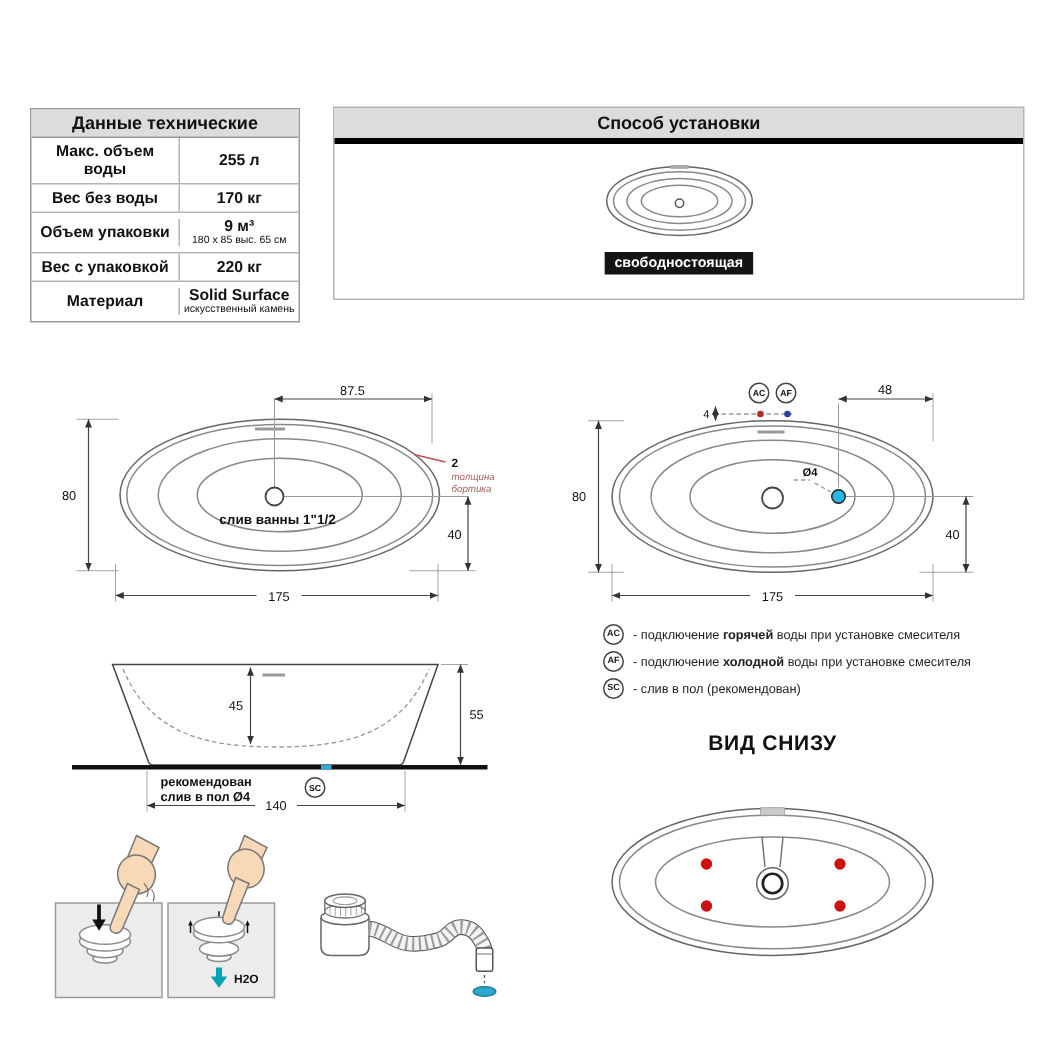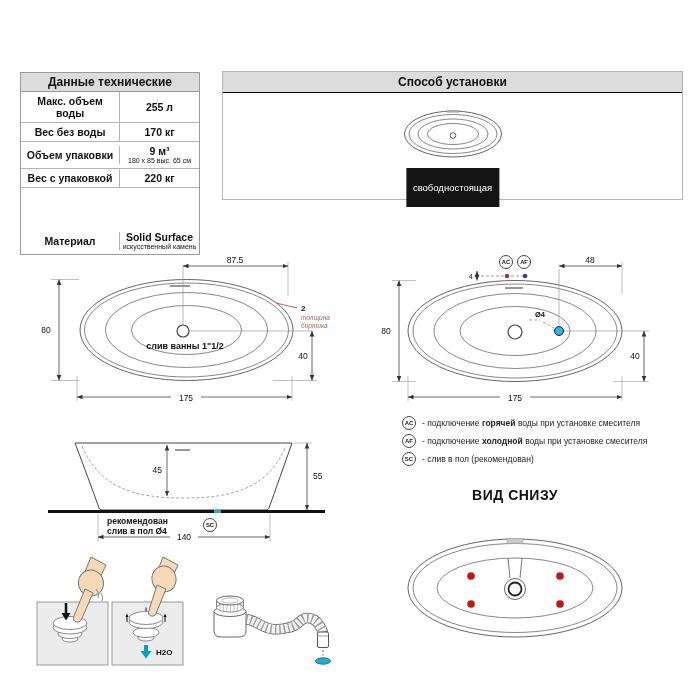--- a/index.html
+++ b/index.html
@@ -12,34 +12,34 @@
           display:flex;justify-content:space-between;align-items:center;
           padding:0 26px;box-sizing:border-box;}
   .header .t{font-size:26px;font-weight:bold;letter-spacing:1px;color:#161616;}
 
   
   .ttable{left:20px;top:72px;width:180px;border:1px solid #9a9a9a;box-sizing:border-box;
           font-size:10.5px;}
   .ttable .hd{background:#dcdcdc;font-weight:bold;font-size:12px;text-align:center;
               padding:2px 12px;border-bottom:1px solid #9a9a9a;}
   .trow{display:flex;border-bottom:1px solid #b5b5b5;align-items:center;}
-  .trow:last-child{border-bottom:none;margin-top:40px;}
+  .trow:last-child{border-bottom:none;}
   .tl{width:99px;border-right:1px solid #b5b5b5;display:flex;align-items:center;
       justify-content:center;text-align:center;font-weight:bold;padding:3px 1px;box-sizing:border-box;}
   .tv{width:79px;display:flex;flex-direction:column;align-items:center;justify-content:center;
       text-align:center;font-weight:bold;padding:3px 1px;box-sizing:border-box;}
   .sub{font-size:7px;font-weight:normal;line-height:8px;}
 
   
   .ibox{left:222px;top:71px;width:461px;height:129px;border:1px solid #b5b5b5;
         box-sizing:border-box;background:#fff;}
-  .ibox .hd{height:20px;line-height:20px;background:#dcdcdc;border-bottom:1px solid #000000;
+  .ibox .hd{height:20px;line-height:20px;background:#dcdcdc;border-bottom:4px solid #000000;
             text-align:center;font-weight:bold;font-size:12px;}
   .fs-label{position:absolute;left:50%;transform:translateX(-50%);top:96px;background:#141414;
-            color:#fff;font-size:9.5px;font-weight:normal;padding:14px 7px;white-space:nowrap;}
+            color:#fff;font-size:9.5px;font-weight:bold;padding:2px 7px;white-space:nowrap;}
 
   
   .legend{left:402px;top:416px;font-size:8.5px;color:#222;}
   .lrow{display:flex;align-items:center;height:13px;margin-bottom:5px;}
   .lbadge{width:12px;height:12px;border:1px solid #444;border-radius:50%;font-size:6px;
           font-weight:bold;display:flex;align-items:center;justify-content:center;
           margin-right:6px;flex:none;}
   .lrow b{font-weight:bold;}
 
   .bv-title{left:452px;top:487px;width:126px;text-align:center;font-weight:bold;

